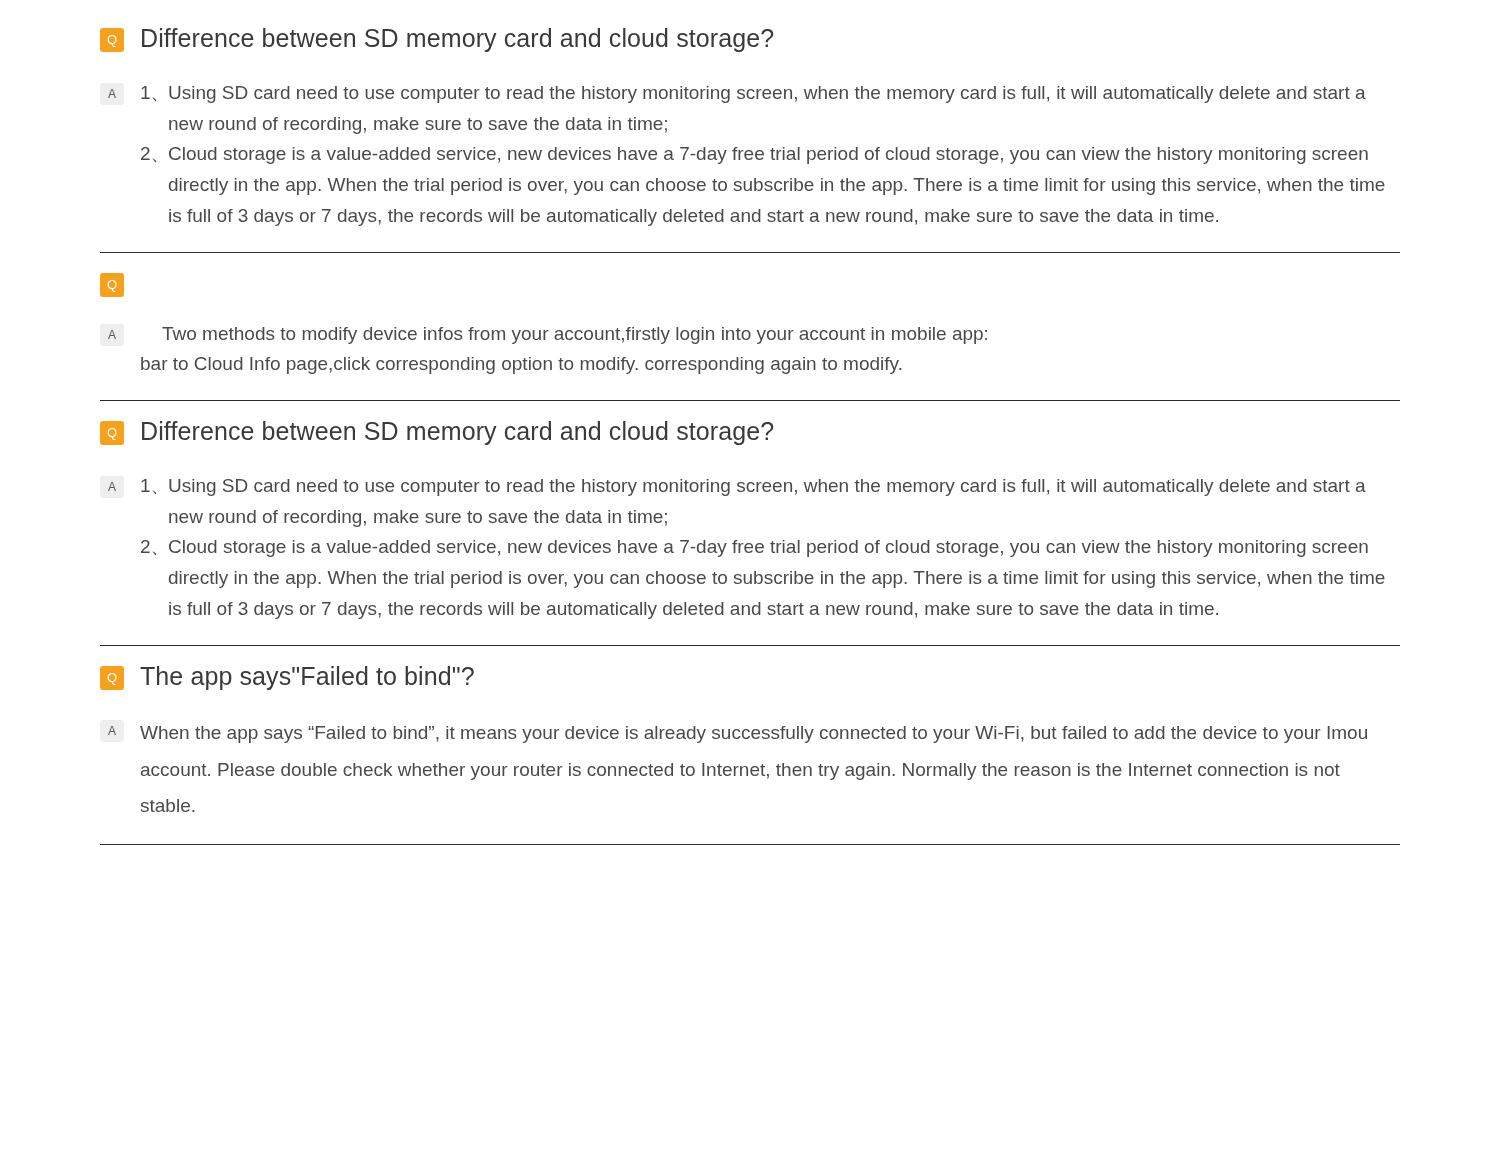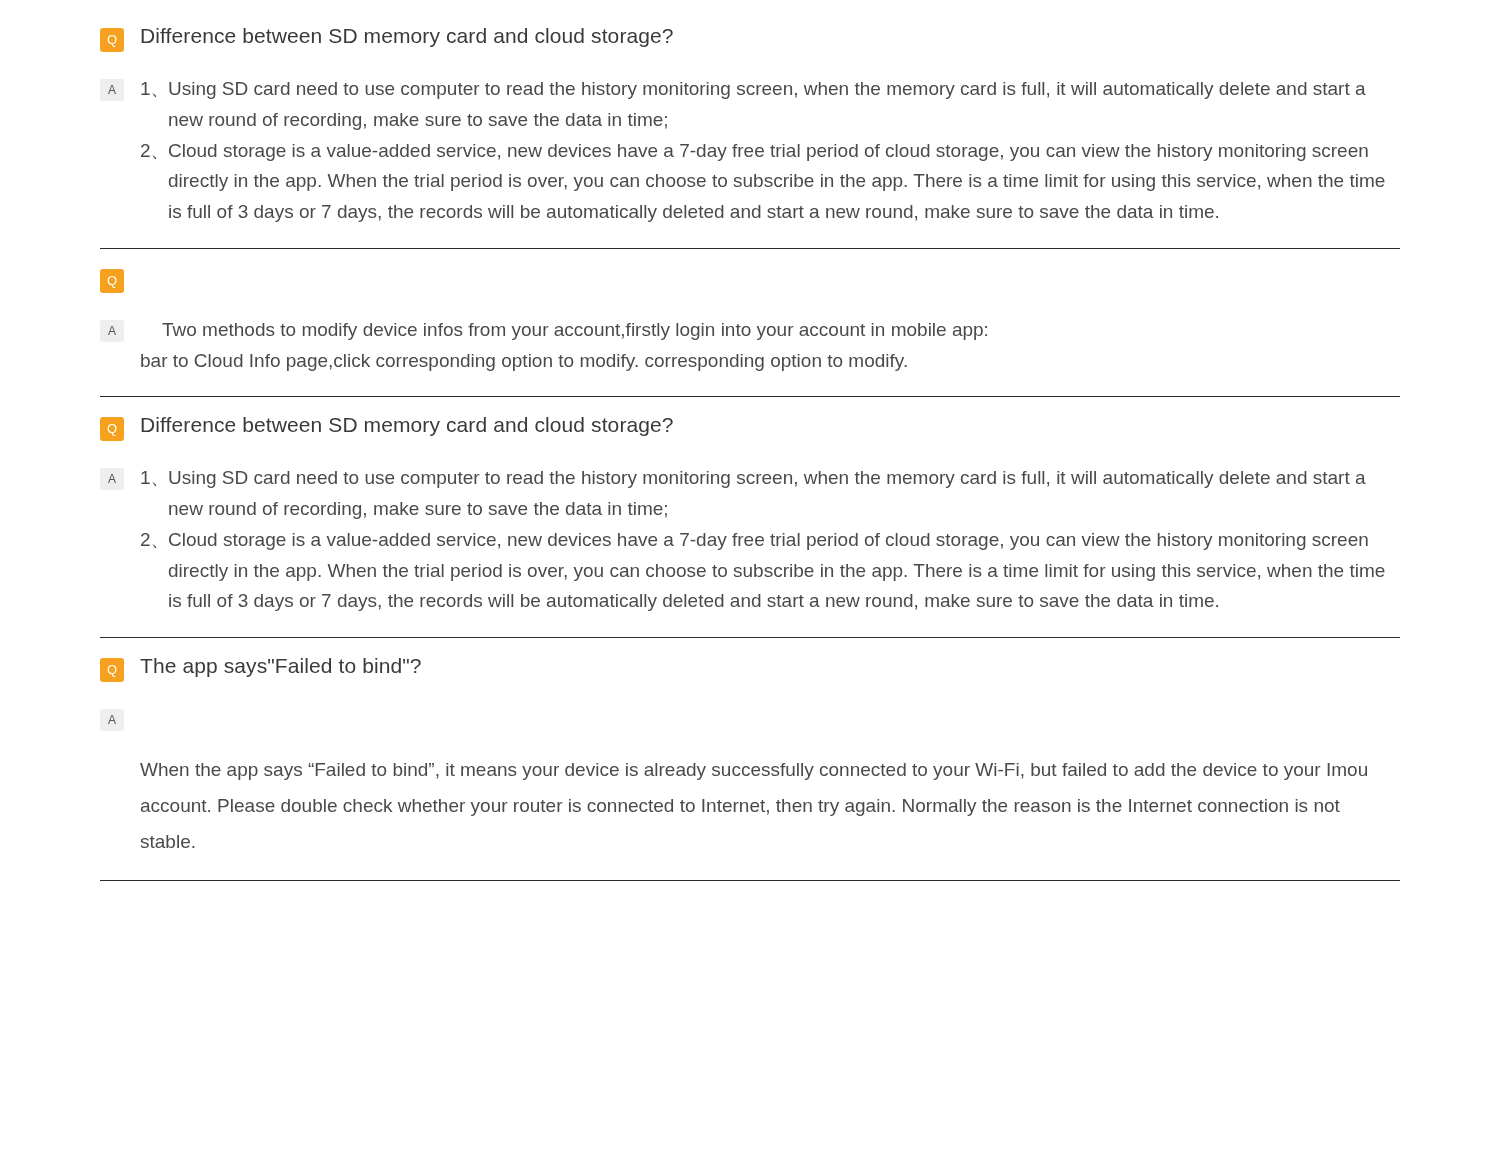--- a/index.html
+++ b/index.html
@@ -39,21 +39,21 @@
     background: #f5a11e;
     color: #ffffff;
     border-radius: 3px;
     font-size: 13px;
     line-height: 24px;
     text-align: center;
     font-family: "Liberation Sans", sans-serif;
     margin-top: 6px;
   }
   .q-text {
-    font-size: 21px;
+    font-size: 25px;
     line-height: 1.35;
     color: #3a3a3a;
     font-weight: 400;
     letter-spacing: 0.1px;
     text-align: center;
   }
   .a-row {
     display: flex;
     align-items: flex-start;
     gap: 16px;
@@ -95,21 +95,20 @@
   
   .method-line {
     display: block;
   }
   .intro-line {
     display: block;
     margin-left: 22px;
   }
   .plain-par {
     line-height: 1.9;
-    margin-top: 48px;
   }
 </style>
 </head>
 <body>
 
 <div class="page">
 
   <div class="faq-item">
     <div class="q-row">
       <span class="badge-q">Q</span>
@@ -135,21 +134,21 @@
 
   <div class="faq-item">
     <div class="q-row">
       <span class="badge-q">Q</span>
     </div>
     <div class="a-row">
       <span class="badge-a">A</span>
       <div class="a-body">
         <span class="intro-line">Two methods to modify device infos from your account,firstly login into your account in mobile app:</span>
         <span class="hang">bar to Cloud Info page,click corresponding option to modify.</span>
-        <span class="hang">corresponding option to modify.</span>
+        <span class="hang">corresponding again to modify.</span>
       </div>
     </div>
     <div class="divider"></div>
   </div>
 
   <div class="faq-item">
     <div class="q-row">
       <span class="badge-q">Q</span>
       <div class="q-text">Difference between SD memory card and cloud storage?</div>
     </div>

